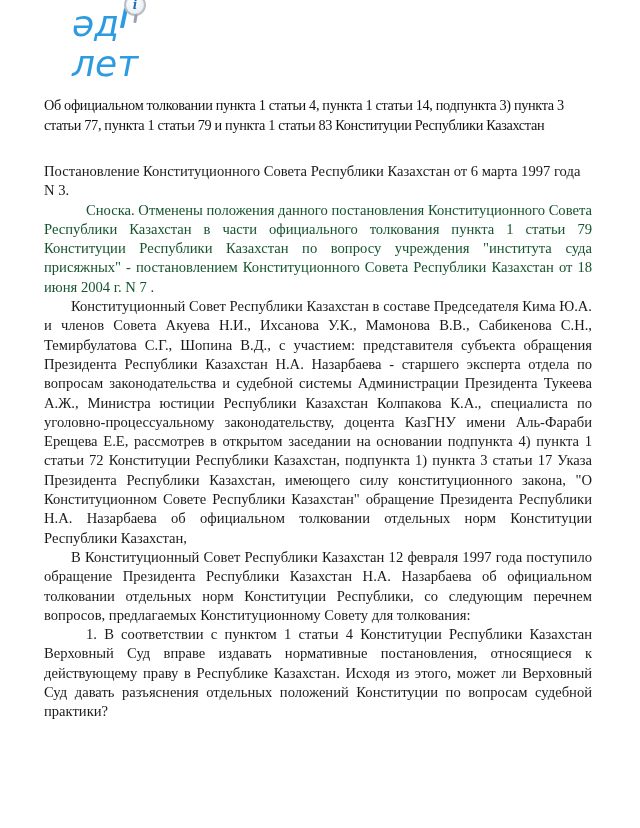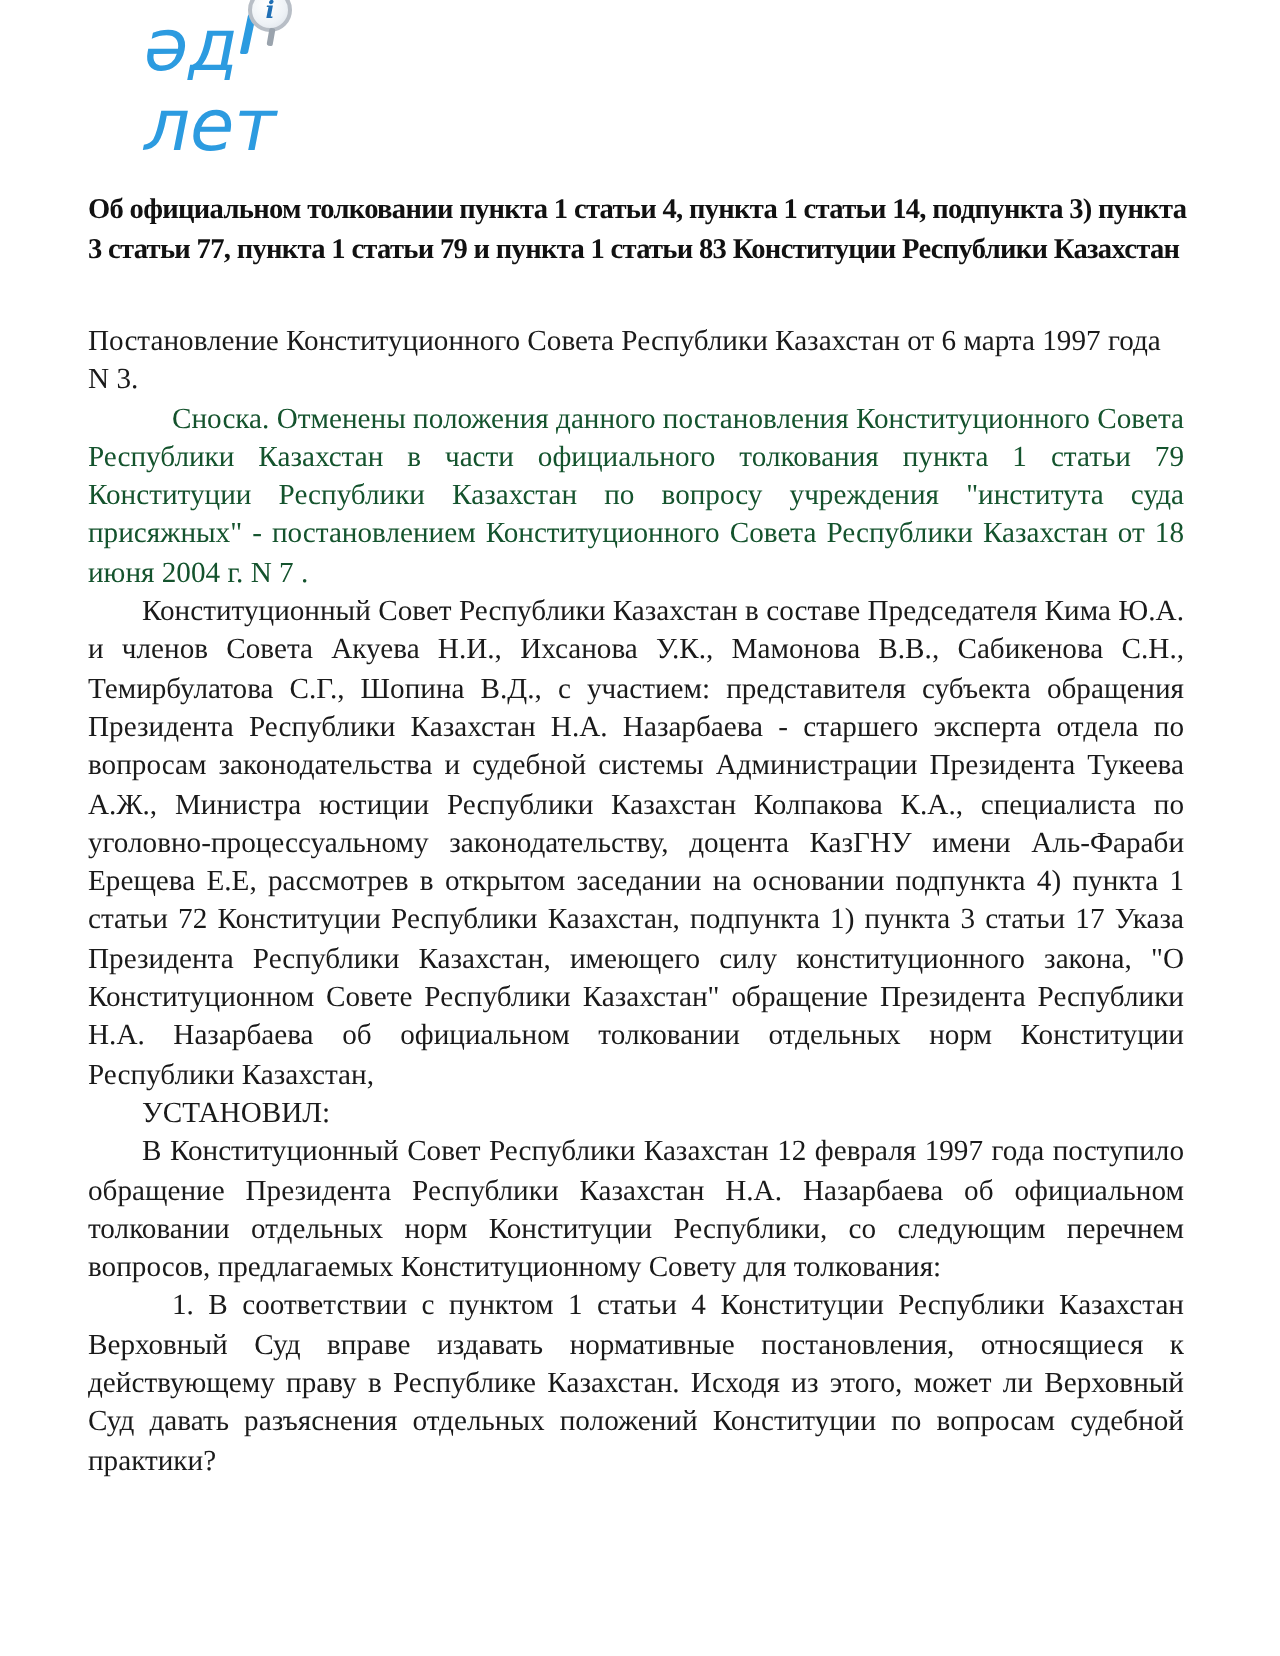--- a/index.html
+++ b/index.html
@@ -70,21 +70,21 @@
       left: 8px;
       transform: rotate(10deg);
       border-radius: 1px;
     }
     .title {
       position: absolute;
       left: 44px;
       top: 95px;
       width: 556px;
       font-family: "Liberation Serif", serif;
-      font-weight: bold;
+      font-weight: normal;
       font-size: 14.3px;
       line-height: 20px;
       color: #111;
       margin: 0;
       letter-spacing: -0.35px;
     }
     .body-text {
       position: absolute;
       left: 44px;
       top: 162px;
@@ -118,16 +118,15 @@
         <span>i</span>
       </span></span>
 </div>
 
 <h1 class="title">Об официальном толковании пункта 1 статьи 4, пункта 1 статьи 14, подпункта 3) пункта 3 статьи 77, пункта 1 статьи 79 и пункта 1 статьи 83 Конституции Республики Казахстан</h1>
 
 <div class="body-text">
   <p class="subtitle">Постановление Конституционного Совета Республики Казахстан от 6 марта 1997 года N 3.</p>
   <p class="note">Сноска. Отменены положения данного постановления Конституционного Совета Республики Казахстан в части официального толкования пункта 1 статьи 79 Конституции Республики Казахстан по вопросу учреждения "института суда присяжных" - постановлением Конституционного Совета Республики Казахстан от 18 июня 2004 г. N 7 .</p>
   <p class="indent">Конституционный Совет Республики Казахстан в составе Председателя Кима Ю.А. и членов Совета Акуева Н.И., Ихсанова У.К., Мамонова В.В., Сабикенова С.Н., Темирбулатова С.Г., Шопина В.Д., с участием: представителя субъекта обращения Президента Республики Казахстан Н.А. Назарбаева - старшего эксперта отдела по вопросам законодательства и судебной системы Администрации Президента Тукеева А.Ж., Министра юстиции Республики Казахстан Колпакова К.А., специалиста по уголовно-процессуальному законодательству, доцента КазГНУ имени Аль-Фараби Ерещева Е.Е, рассмотрев в открытом заседании на основании подпункта 4) пункта 1 статьи 72 Конституции Республики Казахстан, подпункта 1) пункта 3 статьи 17 Указа Президента Республики Казахстан, имеющего силу конституционного закона, "О Конституционном Совете Республики Казахстан" обращение Президента Республики Н.А. Назарбаева об официальном толковании отдельных норм Конституции Республики Казахстан,</p>
-  <p class="indent">УСТАНОВИЛ:</p>
   <p class="indent">В Конституционный Совет Республики Казахстан 12 февраля 1997 года поступило обращение Президента Республики Казахстан Н.А. Назарбаева об официальном толковании отдельных норм Конституции Республики, со следующим перечнем вопросов, предлагаемых Конституционному Совету для толкования:</p>
   <p class="indent-lg">1. В соответствии с пунктом 1 статьи 4 Конституции Республики Казахстан Верховный Суд вправе издавать нормативные постановления, относящиеся к действующему праву в Республике Казахстан. Исходя из этого, может ли Верховный Суд давать разъяснения отдельных положений Конституции по вопросам судебной практики?</p>
 </div>
 
 </body></html>

